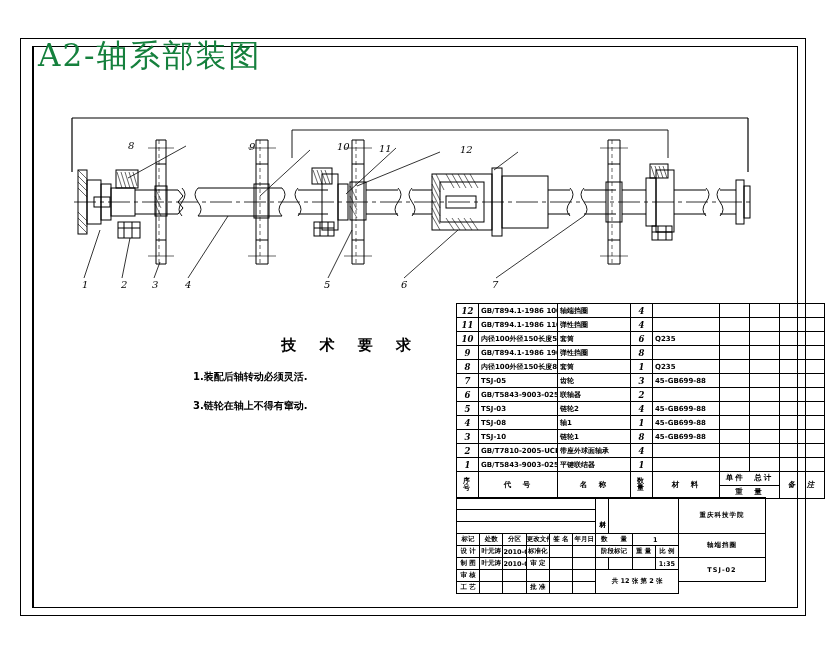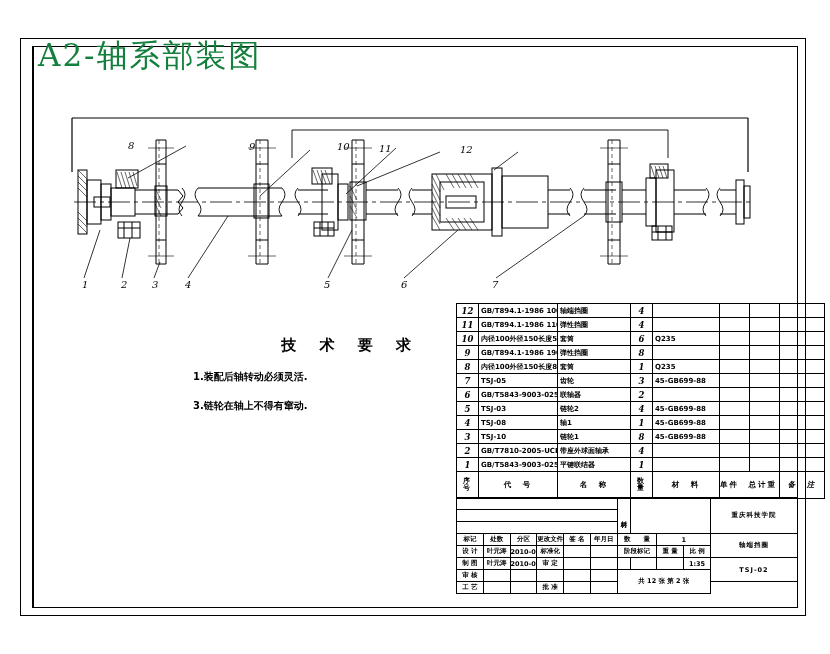--- a/index.html
+++ b/index.html
@@ -42,29 +42,29 @@
   #parts-list td.c-code{width:74px;}
   #parts-list td.c-name{width:68px;}
   #parts-list td.c-qty{width:17px;text-align:center;
                        font-family:"DejaVu Serif","Liberation Serif",serif;
                        font-style:italic;font-size:8.5px;}
   #parts-list td.c-mat{width:62px;margin-left:8px;}
   #parts-list td.c-w1{width:25px;}
   #parts-list td.c-w2{width:25px;}
   #parts-list td.c-rem{width:40px;font-style:italic;}
   #parts-list tr.hdr td{text-align:center;height:26px;font-size:7.5px;letter-spacing:2px;}
-  .hdr-split{display:flex;flex-direction:row;height:26px;}
+  .hdr-split{display:flex;flex-direction:column;height:26px;}
   .hdr-split span{flex:1;display:flex;align-items:center;justify-content:center;}
   .hdr-split span:first-child{border-bottom:1px solid #000;}
   .stack{display:flex;flex-direction:column;align-items:center;justify-content:center;
          line-height:1.05;height:26px;}
 
   
   #title-block{position:absolute;left:456px;top:497px;width:342px;height:110px;}
-  #title-block table{border-collapse:collapse;table-layout:fixed;width:342px;}
+  #title-block table{border-collapse:collapse;table-layout:fixed;width:310px;}
   #title-block td{border:1px solid #000;font-size:6.5px;text-align:center;
                   padding:0;overflow:hidden;white-space:nowrap;font-weight:bold;}
   .tb-sign{height:11px;}
   .tb-big{font-size:8px;letter-spacing:1px;}
   .tb-vert{writing-mode:vertical-rl;text-orientation:upright;font-size:6.5px;}
 </style>
 </head>
 <body>
 
 <div id="sheet-outer"></div>

